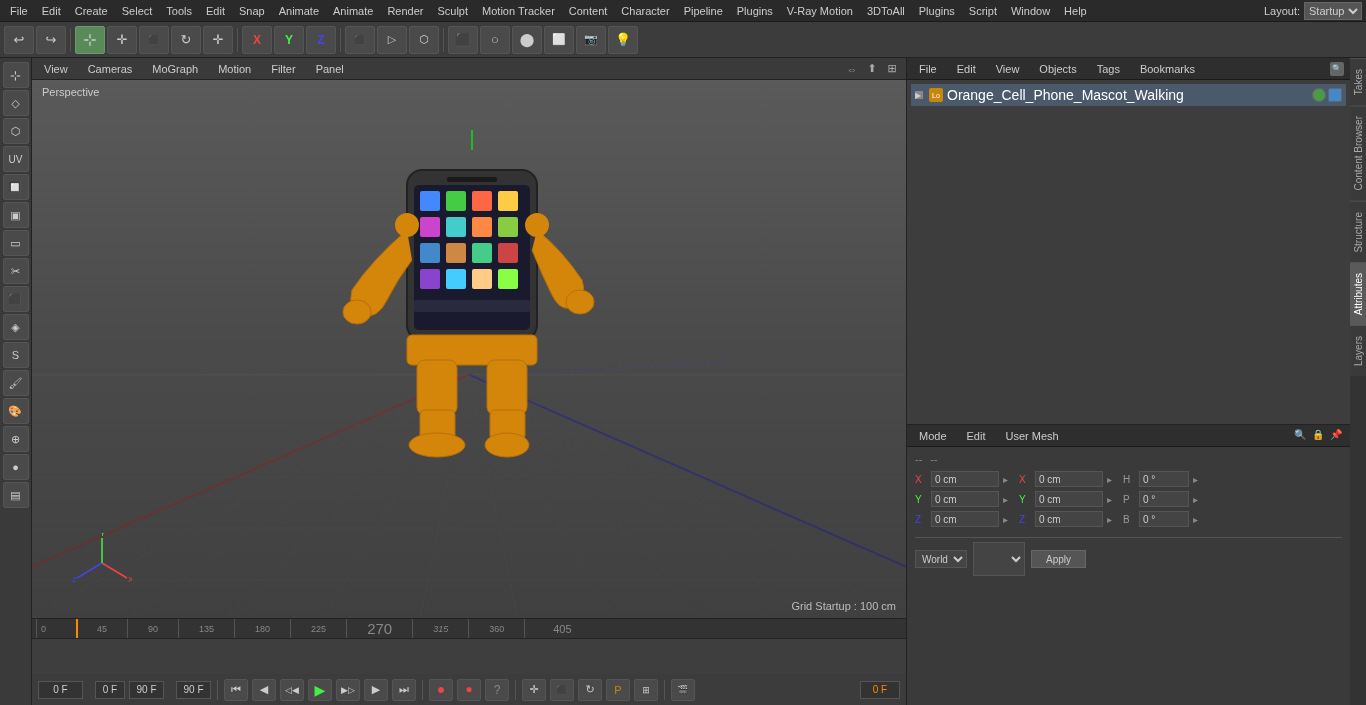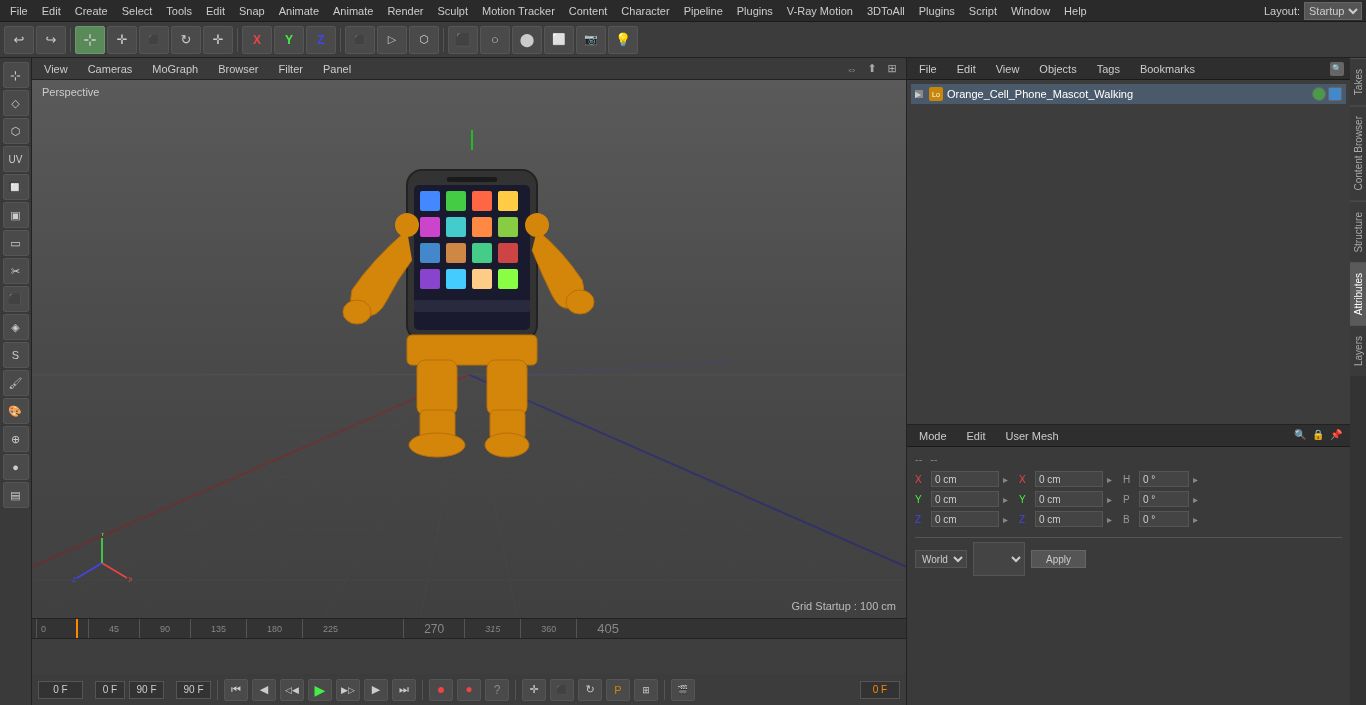--- a/index.html
+++ b/index.html
@@ -161,21 +161,21 @@
   </div>
 
   <div id="center-col">
 
     <div id="viewport-area" style="flex:1; display:flex; flex-direction:column;">
 
       <div id="viewport-header">
         <div class="vp-menu-item">View</div>
         <div class="vp-menu-item">Cameras</div>
         <div class="vp-menu-item">MoGraph</div>
-        <div class="vp-menu-item">Browser</div>
+        <div class="vp-menu-item">Motion</div>
         <div class="vp-menu-item">Filter</div>
         <div class="vp-menu-item">Panel</div>
         <div id="vp-controls">
           <div class="vp-ctrl-btn">⇔</div>
           <div class="vp-ctrl-btn">⬆</div>
           <div class="vp-ctrl-btn">⊞</div>
         </div>
       </div>
 
       <div id="viewport-3d">
@@ -285,29 +285,29 @@
             <line x1="30" y1="30" x2="30" y2="5" stroke="#4e4" stroke-width="1.5"></line>
             <text x="28" y="3" fill="#4e4" font-size="8">Y</text>
           </svg>
         </div>
       </div>
 
       <div id="timeline-area">
         <div id="timeline-ruler" style="position:relative;">
           <div style="display:flex;height:100%;align-items:center;width:100%;">
             <div class="tnum" style="width:40px;padding:0 4px;font-size:9px;color:#888;">0</div>
-            <div class="tnum" style="padding:0 20px;font-size:9px;color:#888;margin-left:12px;">45</div>
+            <div class="tnum" style="padding:0 20px;font-size:9px;color:#888;">45</div>
             <div class="tnum" style="padding:0 20px;font-size:9px;color:#888;">90</div>
             <div class="tnum" style="padding:0 20px;font-size:9px;color:#888;">135</div>
             <div class="tnum" style="padding:0 20px;font-size:9px;color:#888;">180</div>
             <div class="tnum" style="padding:0 20px;font-size:9px;color:#888;">225</div>
-            <div class="tnum" style="padding:0 20px;font-size:12px;color:#888;margin-left:45px;">270</div>
+            <div class="tnum" style="padding:0 20px;font-size:15px;color:#888;">270</div>
             <div class="tnum" style="padding:0 20px;font-size:9px;color:#888;font-style:italic;">315</div>
             <div class="tnum" style="padding:0 20px;font-size:9px;color:#888;">360</div>
-            <div class="tnum" style="padding:0 20px;font-size:13px;color:#888;">405</div>
+            <div class="tnum" style="padding:0 28px;font-size:11px;color:#888;">405</div>
           </div>
           <div id="timeline-playhead" style="position:absolute;left:44px;top:0;width:2px;height:100%;background:#f80;"></div>
         </div>
         <div id="timeline-track" style="flex:1;background:#3e3e3e;position:relative;height:35px;">
           
         </div>
       </div>
 
       <div id="transport-bar">
 
@@ -362,21 +362,21 @@
           <div class="obj-menu-item">Tags</div>
           <div class="obj-menu-item">Bookmarks</div>
           <div style="margin-left:auto;display:flex;gap:4px;">
             <div style="width:14px;height:14px;background:#666;border-radius:2px;display:flex;align-items:center;justify-content:center;font-size:8px;">🔍</div>
           </div>
         </div>
         <div id="obj-list">
           <div class="obj-row" style="background:#4a5a6a;">
             <div style="width:8px;height:8px;background:#888;margin-right:2px;font-size:8px;color:#ccc;">▶</div>
             <div style="width:14px;height:14px;background:#c8860a;border-radius:2px;display:flex;align-items:center;justify-content:center;font-size:7px;color:#fff;">Lo</div>
-            <div class="obj-name" style="font-size:11px;color:#fff;">Orange_Cell_Phone_Mascot_Walking</div>
+            <div class="obj-name" style="font-size:14px;color:#fff;">Orange_Cell_Phone_Mascot_Walking</div>
             <div style="display:flex;gap:2px;margin-left:auto;">
               <div style="width:14px;height:14px;border-radius:50%;background:#4a9a4a;border:1px solid #666;"></div>
               <div style="width:14px;height:14px;border-radius:2px;background:#4488cc;border:1px solid #666;"></div>
             </div>
           </div>
         </div>
       </div>
 
       <div style="height:280px;display:flex;flex-direction:column;">
         <div id="attr-panel-header">

